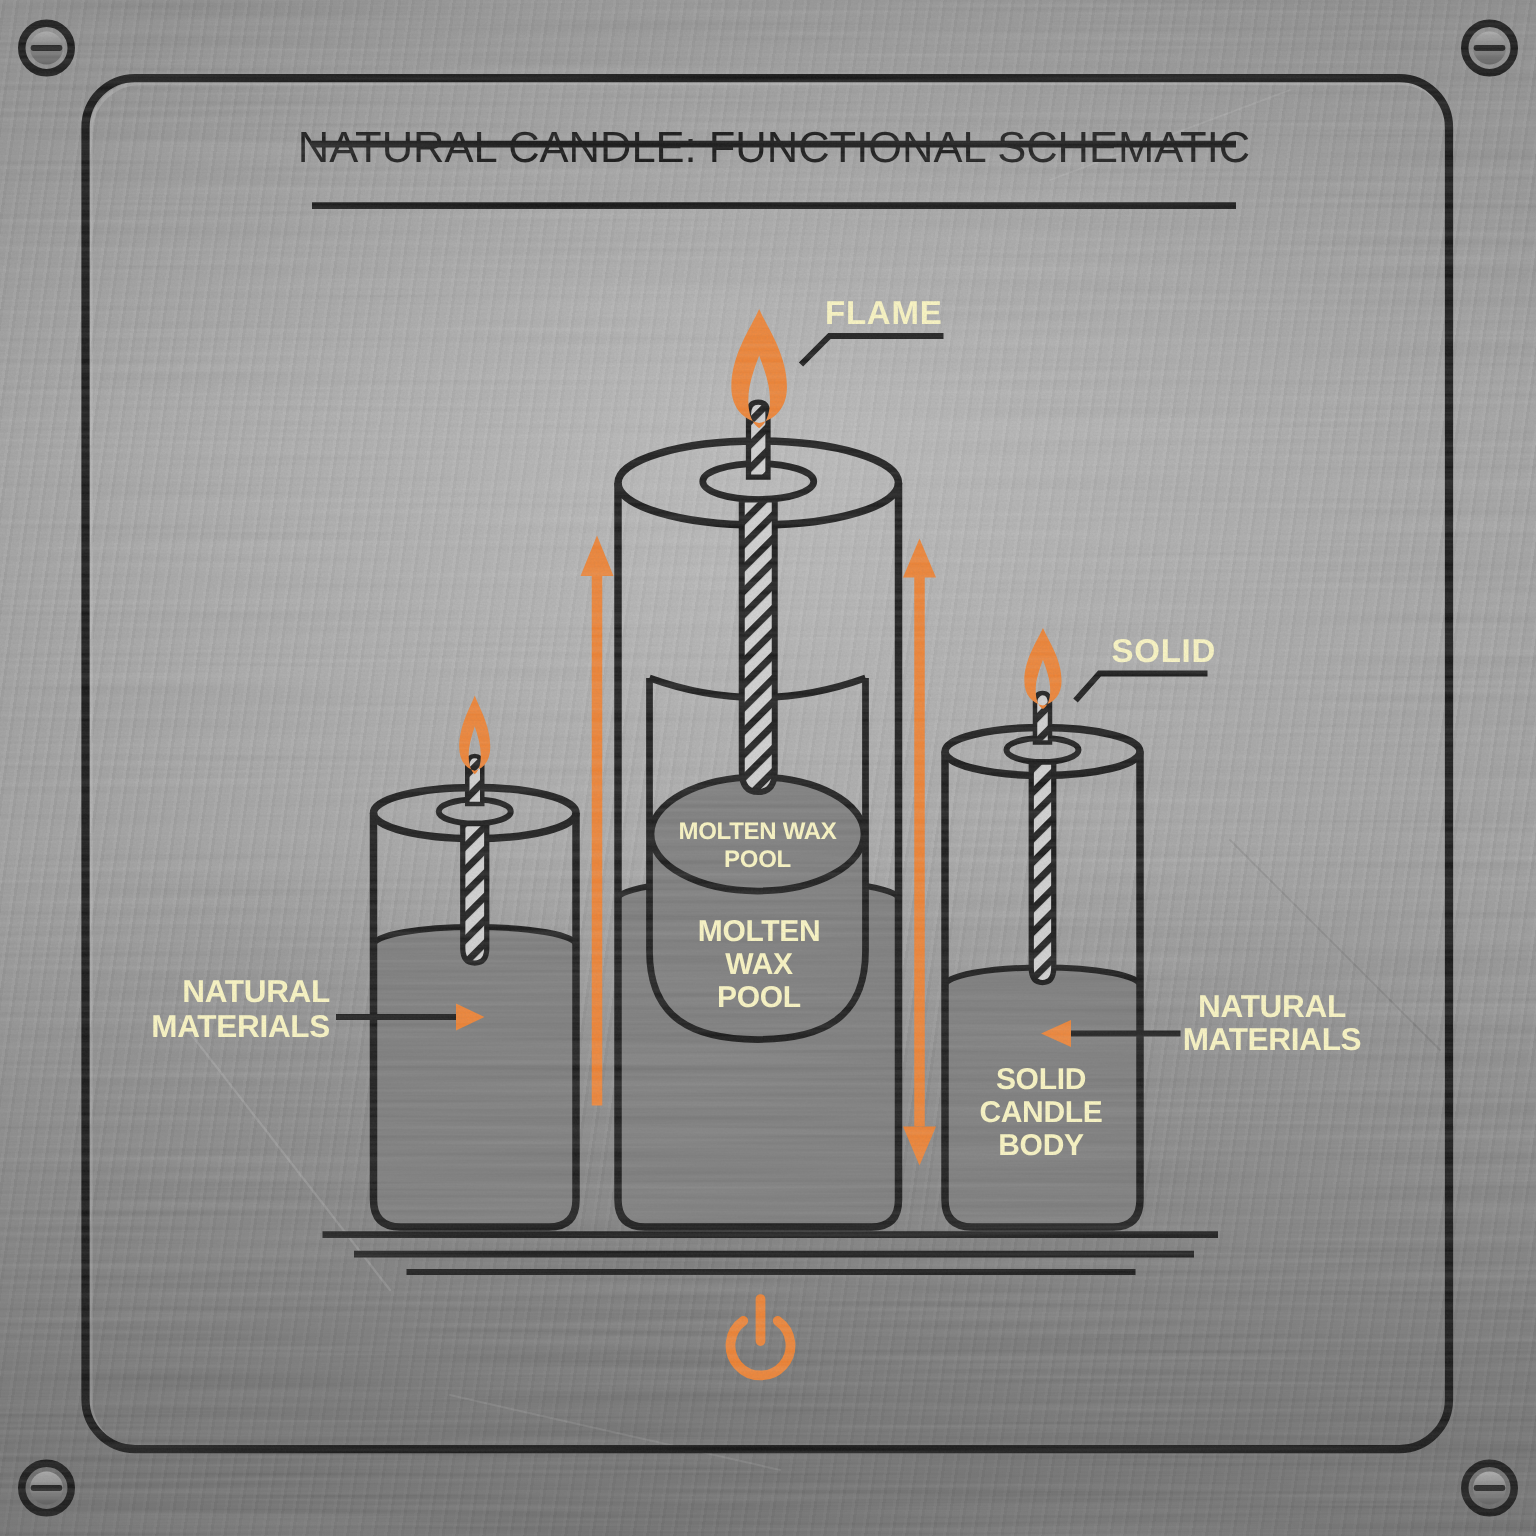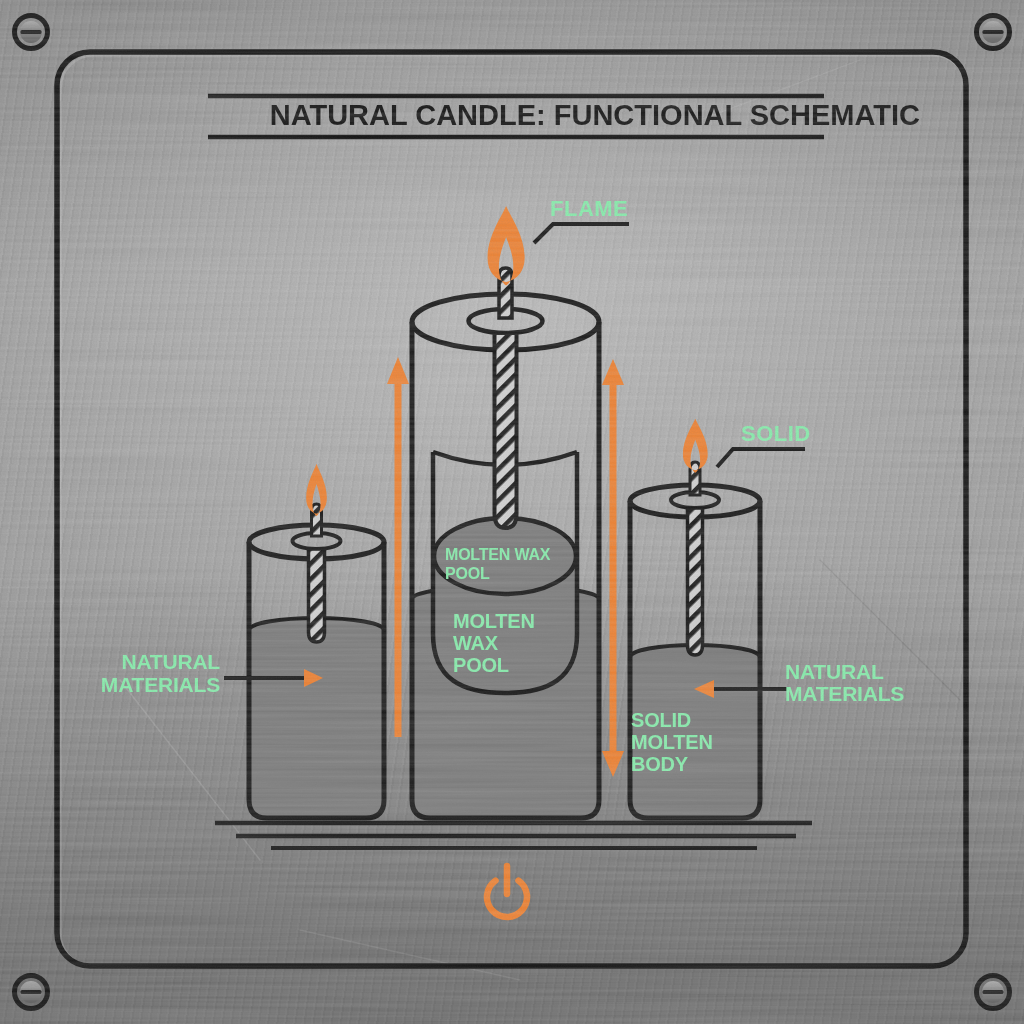--- a/index.html
+++ b/index.html
@@ -12,28 +12,28 @@
     position:absolute;inset:0;
     background:
       radial-gradient(90% 65% at 50% 30%, rgba(255,255,255,0.30), rgba(255,255,255,0) 62%),
       linear-gradient(to bottom, rgba(0,0,0,0.12), rgba(0,0,0,0) 28%, rgba(0,0,0,0) 55%, rgba(0,0,0,0.30) 94%),
       radial-gradient(145% 125% at 50% 44%, rgba(0,0,0,0) 58%, rgba(0,0,0,0.32) 100%),
       repeating-linear-gradient(98deg, rgba(255,255,255,0.05) 0 2px, rgba(0,0,0,0.04) 2px 4px, rgba(0,0,0,0) 4px 9px),
       #9e9e9e;
   }
   svg.layer{position:absolute;inset:0;pointer-events:none;}
   .lbl{
-    position:absolute;color:#86efac;font-weight:bold;
+    position:absolute;color:#fef9c3;font-weight:bold;
     letter-spacing:-0.2px;line-height:23px;font-size:21px;
   }
   .title{
-    position:absolute;left:112px;width:808px;top:100px;text-align:right;
-    font-size:29px;line-height:30px;font-weight:bold;color:#111;letter-spacing:0px;
+    position:absolute;left:112px;width:808px;top:84px;text-align:center;
+    font-size:29px;line-height:30px;font-weight:normal;color:#111;letter-spacing:0px;
   }
-  .c{}
+  .c{text-align:center;}
   .r{text-align:right;}
 </style>
 </head>
 <body>
 
 <div id="stage">
   <div class="bg"></div>
 
   <svg class="layer" width="1024" height="1024" viewBox="0 0 1024 1024">
     <defs>
@@ -181,19 +181,19 @@
   <div class="lbl" style="left:741px;top:422px;font-size:22px;letter-spacing:0.5px;">SOLID</div>
 
   <div class="lbl r" style="left:70px;top:650px;width:150px;">NATURAL MATERIALS</div>
 
   <div class="lbl c" style="left:785px;top:661px;width:126px;line-height:22px;">NATURAL MATERIALS</div>
 
   <div class="lbl c" style="left:445px;top:545px;width:120px;font-size:16px;line-height:19px;">MOLTEN WAX POOL</div>
 
   <div class="lbl c" style="left:453px;top:610px;width:106px;font-size:20px;line-height:22px;">MOLTEN WAX POOL</div>
 
-  <div class="lbl c" style="left:631px;top:709px;width:126px;font-size:20px;line-height:22px;">SOLID MOLTEN BODY</div>
+  <div class="lbl c" style="left:631px;top:709px;width:126px;font-size:20px;line-height:22px;">SOLID CANDLE BODY</div>
 
   <svg class="layer" width="1024" height="1024" viewBox="0 0 1024 1024">
     <rect width="1024" height="1024" filter="url(#brush)" opacity="0.45"></rect>
     <rect width="1024" height="1024" filter="url(#grain)" opacity="0.30"></rect>
   </svg>
 </div>
 
 </body></html>

